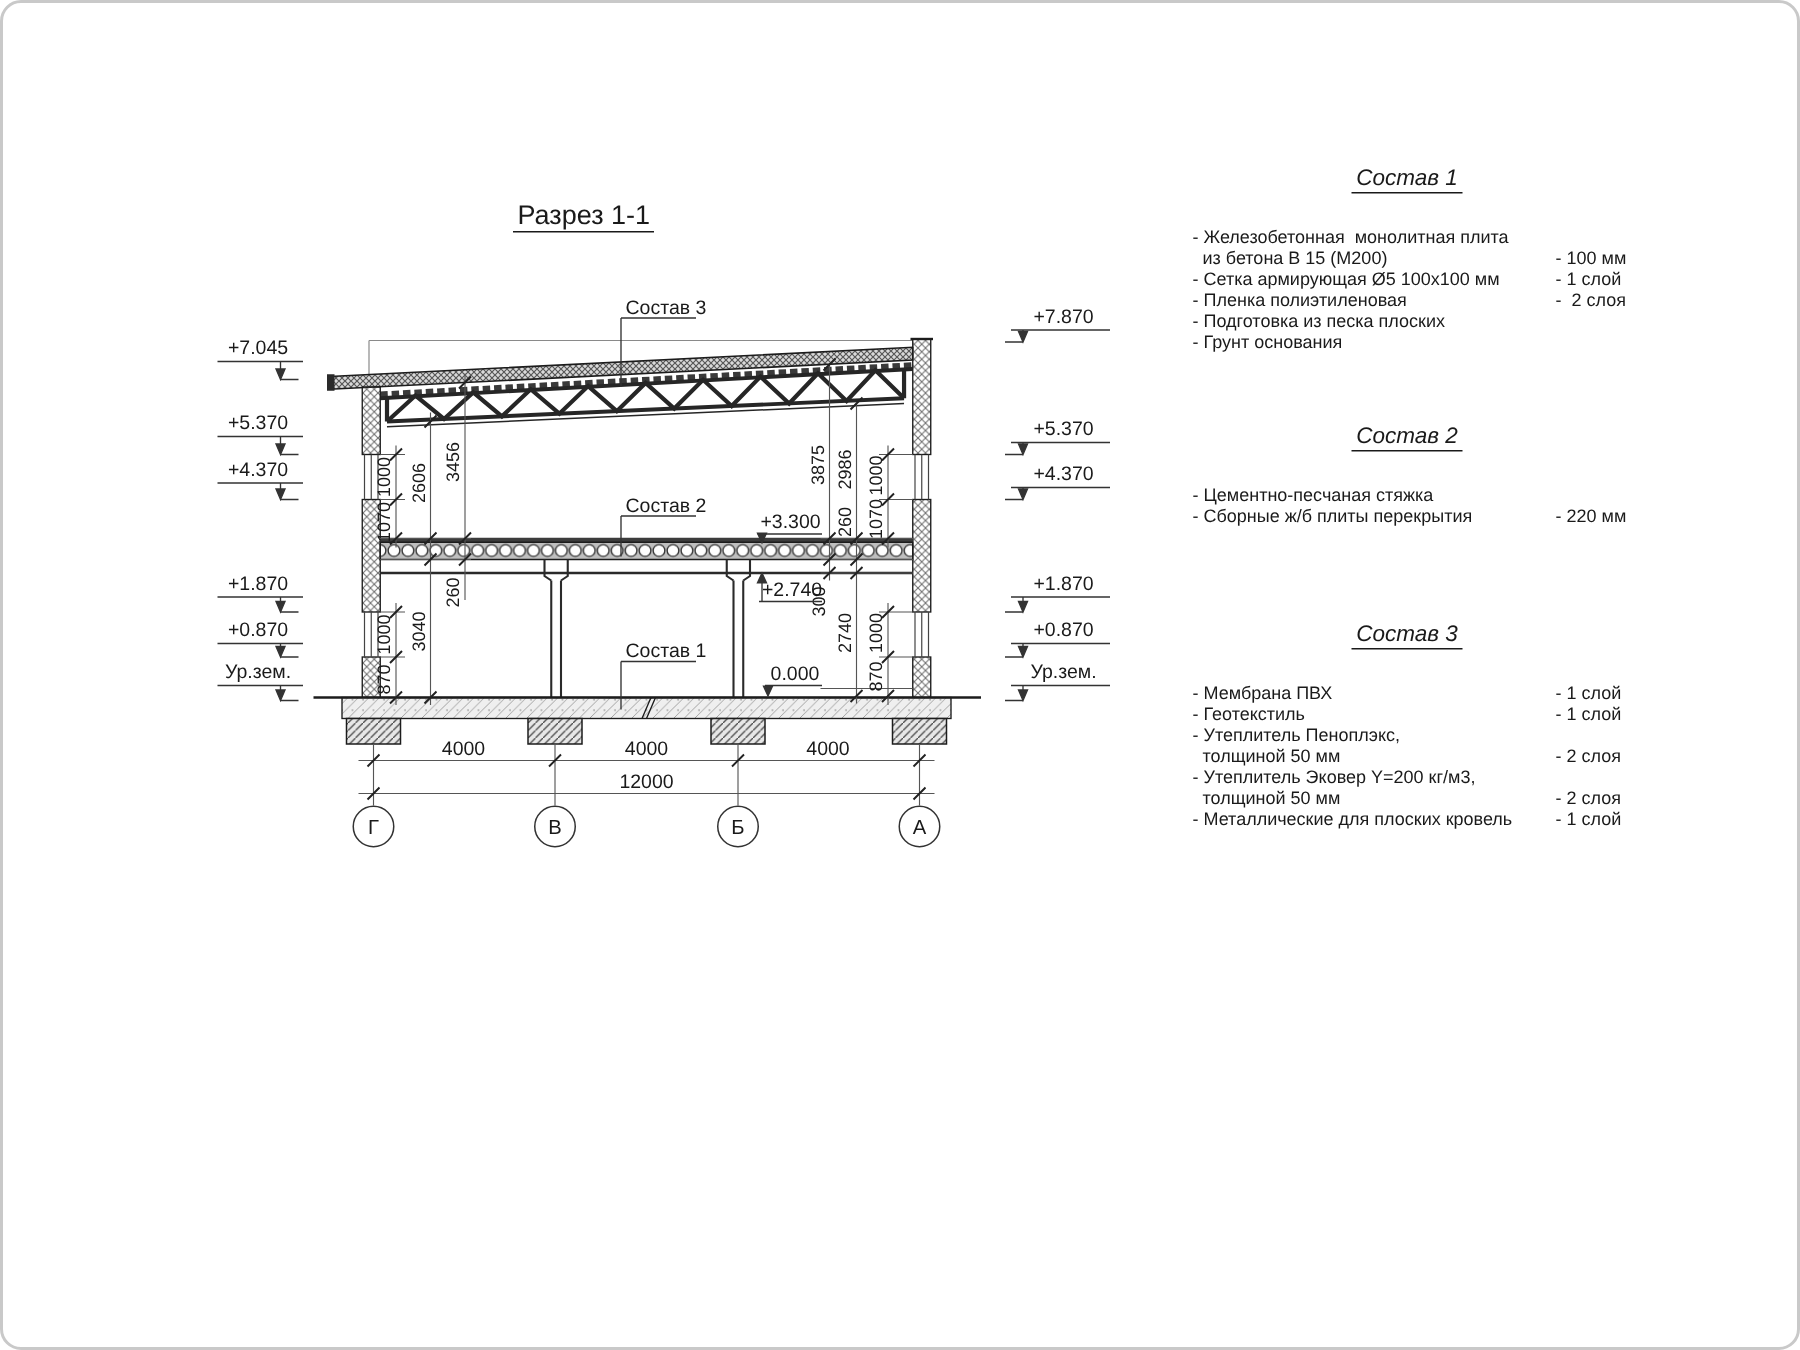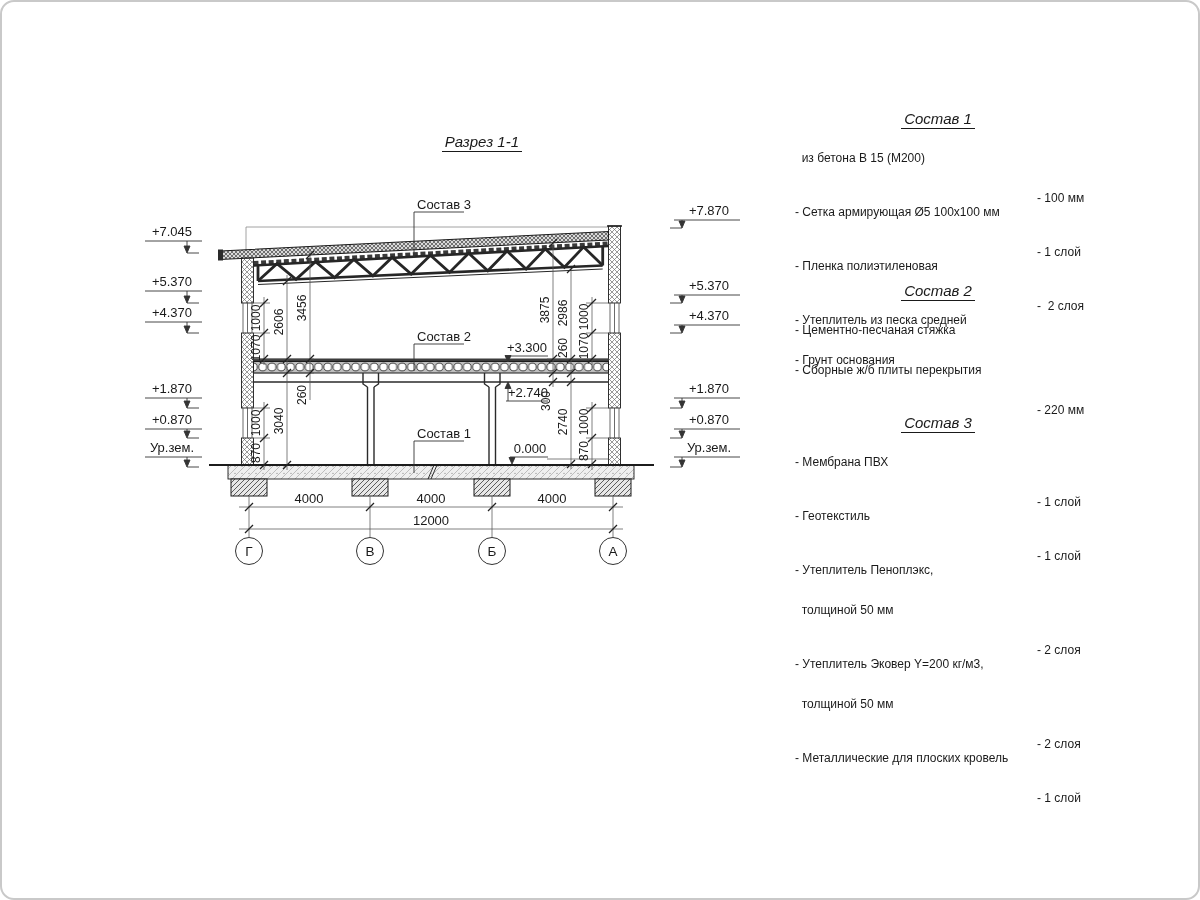--- a/index.html
+++ b/index.html
@@ -1,28 +1,28 @@
 <!DOCTYPE html>
 <html><head>
 <meta charset="utf-8">
 <style>
   html,body{margin:0;padding:0;background:#fff;}
   #page{position:relative;width:1196px;height:896px;background:#fff;border:2px solid #c9c9c9;border-radius:14px;overflow:hidden;
         font-family:"Liberation Sans",sans-serif;color:#1a1a1a;}
   svg{position:absolute;left:0;top:0;}
   svg text{font-family:"Liberation Sans",sans-serif;fill:#1a1a1a;}
-  .dwg-title{position:absolute;left:340px;top:131px;width:180px;text-align:right;
-             font-size:15px;font-style:italic;}
+  .dwg-title{position:absolute;left:340px;top:131px;width:180px;text-align:left;
+             font-size:18px;}
   .dwg-title span{border-bottom:1.4px solid #1a1a1a;padding:0 3px 1px 3px;}
   .comp{position:absolute;left:793px;width:312px;font-size:12px;line-height:14px;}
   .comp-title{text-align:center;padding-right:26px;font-size:15px;font-style:italic;margin-bottom:25px;}
   .comp-title span{border-bottom:1.3px solid #1a1a1a;padding:0 3px 1px 3px;}
   .comp-row{display:flex;}
   .comp-row .t{width:242px;white-space:pre;}
-  .comp-row .v{flex:1;white-space:pre;margin-top:40px;}
+  .comp-row .v{flex:1;white-space:pre;}
 </style>
 </head>
 <body>
 
 <div id="page">
 
   <div class="dwg-title">
     <span>Разрез 1-1</span>
   </div>
 
@@ -273,33 +273,37 @@
       </g>
       <text x="415" y="207">Состав 3</text>
       <text x="415" y="339">Состав 2</text>
       <text x="415" y="436">Состав 1</text>
     </g>
   </svg>
 
   <div class="comp" style="top:110px;">
     <div class="comp-title"><span>Состав 1</span></div>
     <div class="comp-row">
+        <div class="t">- Железобетонная  монолитная плита</div>
+        <div class="v"></div>
+      </div>
+    <div class="comp-row">
         <div class="t">  из бетона В 15 (М200)</div>
         <div class="v">- 100 мм</div>
       </div>
     <div class="comp-row">
         <div class="t">- Сетка армирующая Ø5 100х100 мм</div>
         <div class="v">- 1 слой</div>
       </div>
     <div class="comp-row">
         <div class="t">- Пленка полиэтиленовая</div>
         <div class="v">-  2 слоя</div>
       </div>
     <div class="comp-row">
-        <div class="t">- Утеплитель из песка средней</div>
+        <div class="t">- Подготовка из песка плоских</div>
         <div class="v"></div>
       </div>
     <div class="comp-row">
         <div class="t">- Грунт основания</div>
         <div class="v"></div>
       </div>
   </div>
 
   <div class="comp" style="top:282px;">
     <div class="comp-title"><span>Состав 2</span></div>

